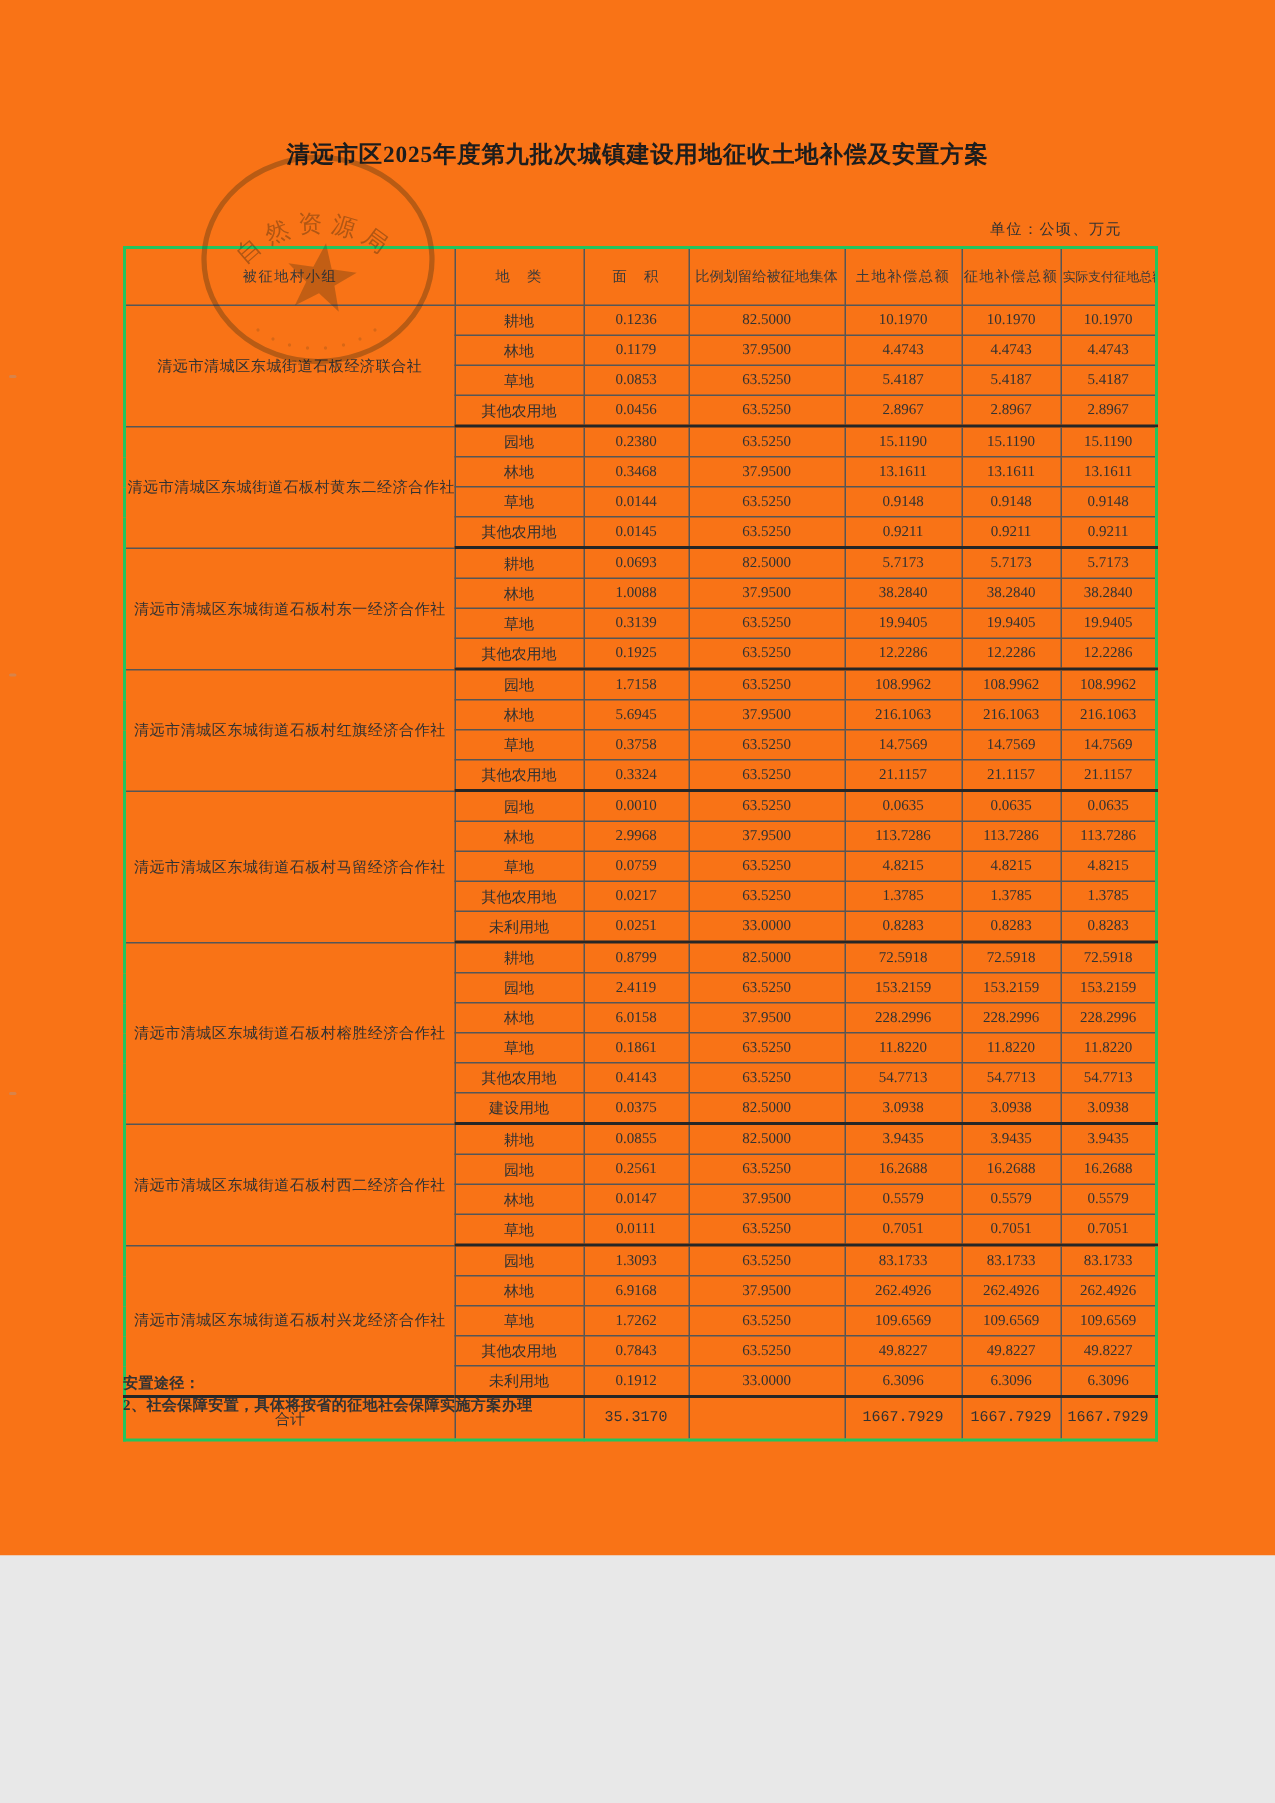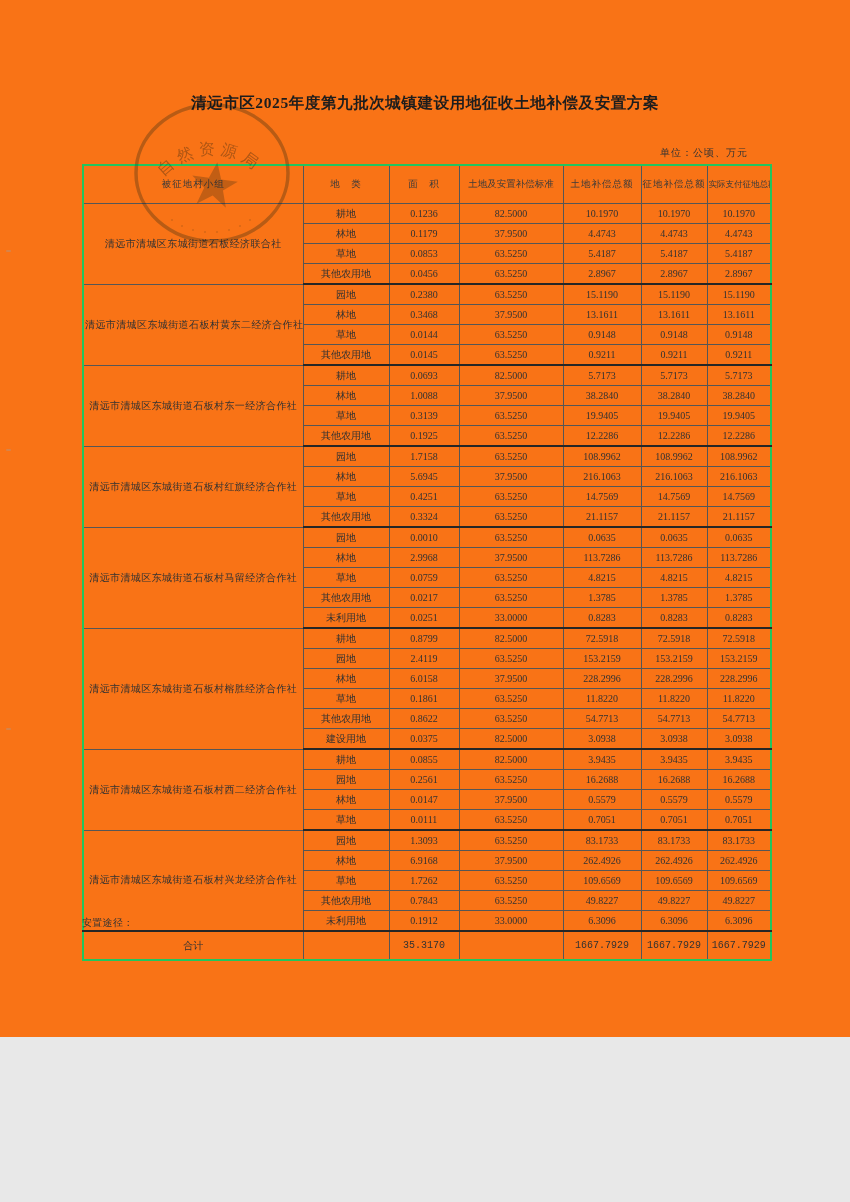--- a/index.html
+++ b/index.html
@@ -39,21 +39,21 @@
     letter-spacing:1px;
   }
   table.comp th:nth-child(7) { font-size:8.5px; letter-spacing:0; }
   table.comp th:nth-child(4) { letter-spacing:0; }
   table.comp td { height:19px; font-size:10px; color:#323232; }
   table.comp td.group-name { font-size:10px; letter-spacing:0.4px; }
   table.comp tr.group-end td { border-bottom:2px solid #262626; }
   table.comp tr.total-row td { height:27px; border-top:2px solid #262626;font-family:Liberation Mono, monospace; }
   .notes {
     position:absolute; top:916px; left:82px; width:640px;
-    font-size:10px; line-height:14.5px; color:#333; letter-spacing:0.3px;
+    font-size:10px; line-height:14.5px; color:#333; letter-spacing:0.3px;font-weight:bold;
   }
   .stamp {
     position:absolute; left:126px; top:98px; width:172px; height:152px;
     mix-blend-mode:multiply; pointer-events:none;
   }
   .margin-speck {
     position:absolute; left:6px; width:5px; height:2px;
     background:#9aa0a8; opacity:0.35; border-radius:1px;
   }
 </style>
@@ -74,21 +74,21 @@
         <col class="c3">
       <col class="c4">
         <col class="c5">
         <col class="c6">
     </colgroup>
   <thead>
         <tr>
           <th>被征地村小组</th>
           <th>地　类</th>
           <th>面　积</th>
-          <th>土地及安置补偿标准</th>
+          <th>比例划留给被征地集体</th>
           <th>土地补偿总额</th>
           <th>征地补偿总额</th>
           <th>实际支付征地总额</th>
         </tr>
       </thead>
       <tbody>
         <tr>
           <td rowspan="4" class="group-name">清远市清城区东城街道石板经济联合社</td>
           <td>耕地</td>
           <td>0.1236</td>
@@ -199,21 +199,21 @@
         <tr>
           <td>林地</td>
           <td>5.6945</td>
           <td>37.9500</td>
           <td>216.1063</td>
           <td>216.1063</td>
           <td>216.1063</td>
         </tr>
         <tr>
           <td>草地</td>
-          <td>0.4251</td>
+          <td>0.3758</td>
           <td>63.5250</td>
           <td>14.7569</td>
           <td>14.7569</td>
           <td>14.7569</td>
         </tr>
         <tr class="group-end">
           <td>其他农用地</td>
           <td>0.3324</td>
           <td>63.5250</td>
           <td>21.1157</td>
@@ -289,21 +289,21 @@
         <tr>
           <td>草地</td>
           <td>0.1861</td>
           <td>63.5250</td>
           <td>11.8220</td>
           <td>11.8220</td>
           <td>11.8220</td>
         </tr>
         <tr>
           <td>其他农用地</td>
-          <td>0.8622</td>
+          <td>0.4143</td>
           <td>63.5250</td>
           <td>54.7713</td>
           <td>54.7713</td>
           <td>54.7713</td>
         </tr>
         <tr class="group-end">
           <td>建设用地</td>
           <td>0.0375</td>
           <td>82.5000</td>
           <td>3.0938</td>
@@ -391,20 +391,21 @@
           <td></td>
           <td>1667.7929</td>
           <td>1667.7929</td>
           <td>1667.7929</td>
         </tr>
       </tbody>
     </table>
 
   <div class="notes">
     <div>安置途径：</div>
+    <div>2、社会保障安置，具体将按省的征地社会保障实施方案办理</div>
   </div>
 
   <svg class="stamp" viewBox="0 0 172 152" xmlns="http://www.w3.org/2000/svg">
     <g opacity="0.58">
       <ellipse cx="86" cy="75" rx="76" ry="68" fill="none" stroke="#8ea3c7" stroke-width="3.5"></ellipse>
       <g transform="translate(88,88) rotate(8)">
         <path d="M0,-24 L6.2,-7.4 L23,-7.4 L9.5,3.2 L14.8,20 L0,9.6 L-14.8,20 L-9.5,3.2 L-23,-7.4 L-6.2,-7.4 Z" fill="#8ea3c7" opacity="0.85"></path>
       </g>
       <defs>
         <path id="stamp-arc" d="M 28 98 A 60 56 0 0 1 144 98" fill="none"></path>

